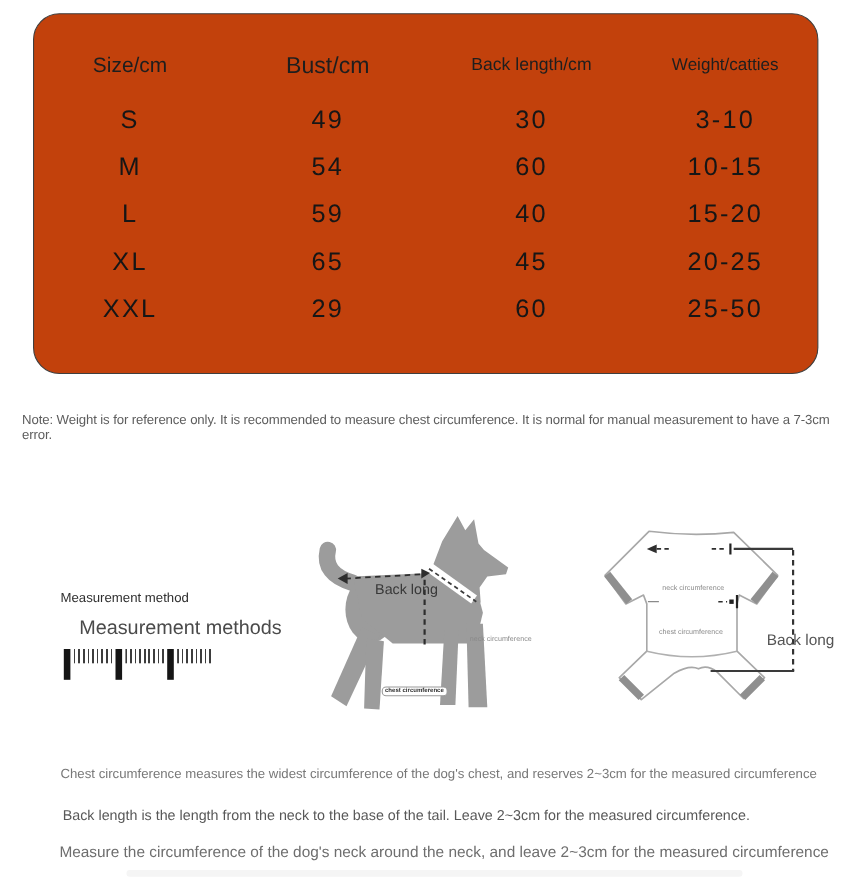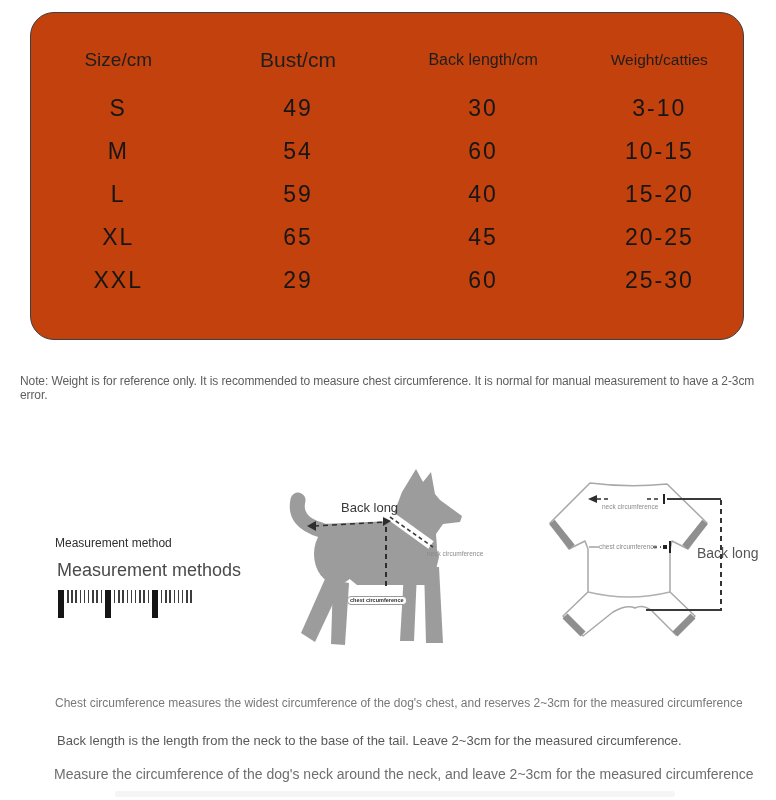--- a/index.html
+++ b/index.html
@@ -23,28 +23,28 @@
   
   .note-line{position:absolute;left:20px;top:374px;width:740px;font-size:12px;
              letter-spacing:-0.1px;color:#5d5d5d;}
   .bottom-note{position:absolute;color:#6e6e6e;white-space:nowrap;}
   .bn0{left:55px;top:696px;font-size:12px;color:#787878;}
   .bn1{left:57px;top:733px;font-size:13px;color:#585858;}
   .bn2{left:54px;top:766px;font-size:14px;color:#6e6e6e;}
 
   
   .mm-small{position:absolute;left:55px;top:536px;font-size:12px;color:#2f2f2f;}
-  .mm-large{position:absolute;left:57px;top:560px;font-size:18px;color:#4a4a4a;}
+  .mm-large{position:absolute;left:72px;top:560px;font-size:18px;color:#4a4a4a;}
   .ruler{position:absolute;left:58px;top:590px;width:137px;height:30px;}
   .ruler .bar{position:absolute;top:0;width:6px;height:28px;background:#151515;}
   .ruler .ticks{position:absolute;top:0;height:13px;
       background:repeating-linear-gradient(90deg,#3d3d3d 0 1.5px,transparent 1.5px 4.2px);}
 
   
-  .diagram-label{position:absolute;white-space:nowrap;}
+  .diagram-label{position:absolute;white-space:nowrap;margin-top:28px;}
   .dog-backlong{left:341px;top:500px;font-size:13px;color:#383838;}
   .dog-neck{left:427px;top:550px;font-size:6.5px;color:#8a8a8a;}
   .dog-chest{left:347px;top:596px;font-size:5.5px;font-weight:bold;color:#2d2d2d;
              background:#fff;border:0.5px solid #9a9a9a;border-radius:4px;padding:0px 2px;line-height:7px;}
   .garm-neck{left:602px;top:503px;font-size:6.5px;color:#8a8a8a;}
   .garm-chest{left:599px;top:543px;font-size:6.5px;color:#8a8a8a;}
   .garm-backlong{left:697px;top:545px;font-size:14px;color:#555;}
 
   .ghost-line{position:absolute;left:115px;top:791px;width:560px;height:6px;
               background:#f5f5f5;border-radius:3px;}
@@ -83,26 +83,26 @@
       <div class="t-row t-data">
         <div class="t-cell c0">XL</div>
         <div class="t-cell c1">65</div>
         <div class="t-cell c2">45</div>
         <div class="t-cell c3">20-25</div>
       </div>
       <div class="t-row t-data">
         <div class="t-cell c0">XXL</div>
         <div class="t-cell c1">29</div>
         <div class="t-cell c2">60</div>
-        <div class="t-cell c3">25-30</div>
+        <div class="t-cell c3">25-50</div>
       </div>
     </div>
   </div>
 
-  <div class="note-line">Note: Weight is for reference only. It is recommended to measure chest circumference. It is normal for manual measurement to have a 2-3cm error.</div>
+  <div class="note-line">Note: Weight is for reference only. It is recommended to measure chest circumference. It is normal for manual measurement to have a 7-3cm error.</div>
 
   <div class="mm-small">Measurement method</div>
   <div class="mm-large">Measurement methods</div>
   <div class="ruler">
     <div class="bar" style="left:0;"></div>
     <div class="ticks" style="left:9px;width:36px;"></div>
     <div class="bar" style="left:47px;"></div>
     <div class="ticks" style="left:56px;width:36px;"></div>
     <div class="bar" style="left:94px;"></div>
     <div class="ticks" style="left:103px;width:33px;"></div>

